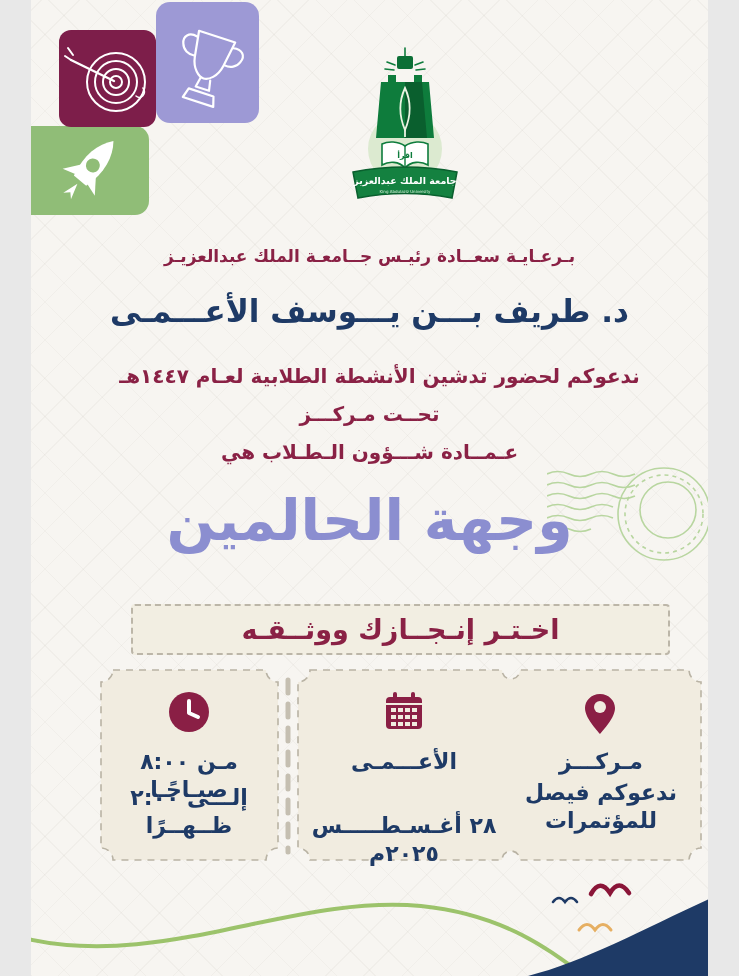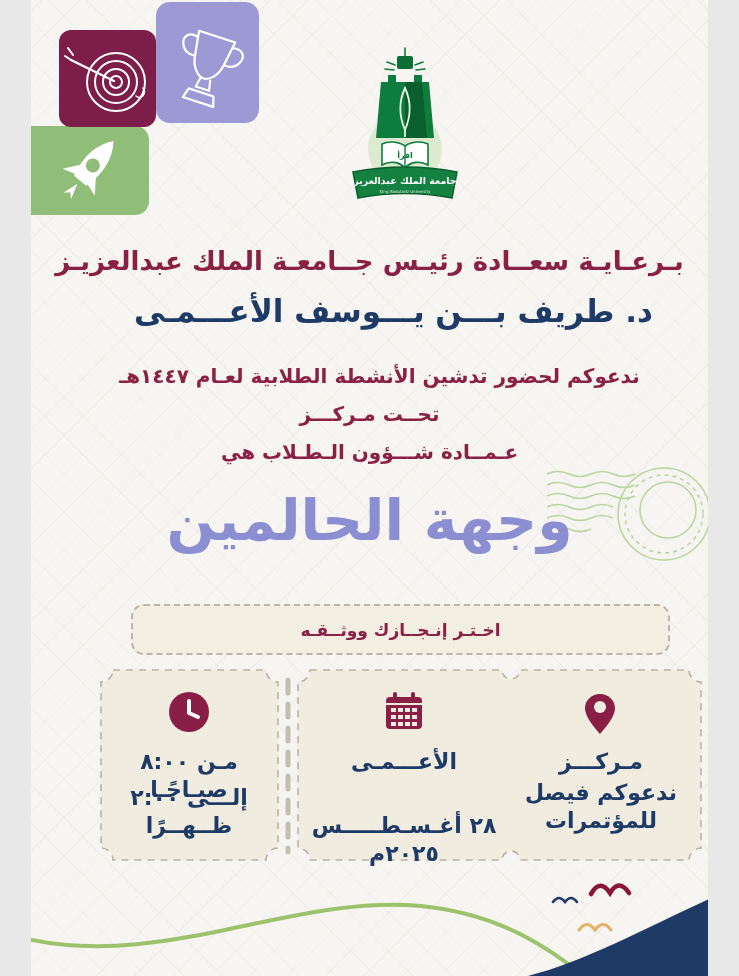--- a/index.html
+++ b/index.html
@@ -18,23 +18,23 @@
   .corner-square{position:absolute;border-radius:14px;}
   .sq-maroon{left:28px;top:30px;width:97px;height:97px;background:#7d1e4a;border-radius:12px;z-index:3;}
   .sq-purple{left:125px;top:2px;width:103px;height:121px;background:#9d99d5;z-index:2;}
   .sq-green{left:-14px;top:126px;width:132px;height:89px;background:#90bd77;z-index:1;}
   .slogan{
     position:absolute;left:0;top:487px;width:100%;text-align:center;direction:rtl;
     font-weight:bold;font-size:57px;letter-spacing:1px;z-index:2;
   }
   .cta-banner{
     position:absolute;left:100px;top:604px;width:535px;height:47px;
-    background:#f2eee2;border:2px dashed #bcb6a8;border-radius:13px;
+    background:#f2eee2;border:2px dashed #bcb6a8;border-radius:4px;
     display:flex;align-items:center;justify-content:center;
-    direction:rtl;font-weight:bold;font-size:17px;color:#8a2145;
+    direction:rtl;font-weight:bold;font-size:27px;color:#8a2145;
   }
   .ticket-text{position:absolute;direction:rtl;text-align:center;font-weight:bold;color:#1e3a66;font-size:22px;line-height:1.25;}
   svg{display:block;}
 </style>
 </head>
 <body>
 
 <div class="poster">
 
   <div class="corner-square sq-purple">
@@ -88,22 +88,22 @@
     <path d="M70 42 c-6 13 -6 28 0 42 c6 -14 6 -29 0 -42 Z" fill="none" stroke="#eaf3e2" stroke-width="1.8"></path>
     <line x1="70" y1="84" x2="70" y2="91" stroke="#eaf3e2" stroke-width="1.8"></line>
     <path d="M70 100 c-7 -5 -17 -5 -23 -2 v21 c7 -4 17 -4 23 3 c6 -7 16 -7 23 -3 v-21 c-6 -3 -16 -3 -23 2 Z" fill="#ffffff" stroke="#0e7c3c" stroke-width="1.6"></path>
     <line x1="70" y1="100" x2="70" y2="120" stroke="#0e7c3c" stroke-width="1.4"></line>
     <text x="70" y="112" text-anchor="middle" font-size="8" font-weight="bold" fill="#0e7c3c">اقرأ</text>
     <path d="M18 126 Q 70 116 122 126 L 117 152 Q 70 143 23 152 Z" fill="#148140" stroke="#0a5f2e" stroke-width="1.5"></path>
     <text x="70" y="138" text-anchor="middle" font-size="9.5" font-weight="bold" fill="#ffffff" direction="rtl">جامعة الملك عبدالعزيز</text>
     <text x="70" y="147" text-anchor="middle" font-size="4" fill="#d6ead8">King Abdulaziz University</text>
   </svg>
 
-  <div class="line maroon" style="top:246px;font-size:26px;">بـرعـايـة سعــادة رئيـس جــامعـة الملك عبدالعزيـز</div>
-  <div class="line navy" style="top:293px;font-size:31px;margin-left:24px;">د. طريف بـــن يـــوسف الأعـــمـى</div>
+  <div class="line maroon" style="top:246px;font-size:17px;">بـرعـايـة سعــادة رئيـس جــامعـة الملك عبدالعزيـز</div>
+  <div class="line navy" style="top:293px;font-size:31px;">د. طريف بـــن يـــوسف الأعـــمـى</div>
   <div class="line maroon" style="top:364px;font-size:20px;padding-left:10px;">ندعوكم لحضور تدشين الأنشطة الطلابية لعـام ١٤٤٧هـ</div>
   <div class="line maroon" style="top:402px;font-size:20px;">تحــت مـركـــز</div>
   <div class="line maroon" style="top:440px;font-size:20px;">عـمــادة شـــؤون الـطـلاب هي</div>
 
   <svg class="abs" style="left:516px;top:452px;z-index:1;" width="223" height="132" viewBox="0 0 223 132">
     <g stroke="#b2d398" stroke-width="1.6" fill="none" opacity="0.9">
       <circle cx="117" cy="62" r="46"></circle>
       <circle cx="117" cy="62" r="39" stroke-dasharray="4 4"></circle>
       <circle cx="121" cy="58" r="28"></circle>
       <path d="M0 22 q 11 -5 22 0 t 22 0 t 22 0 t 22 0"></path>

